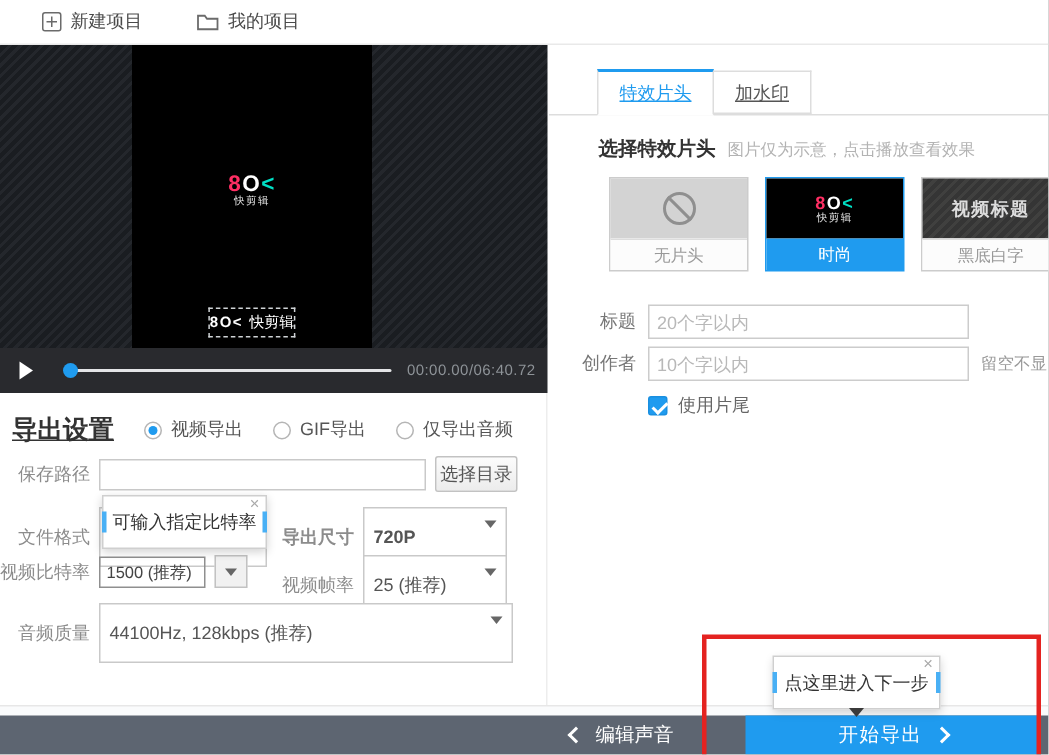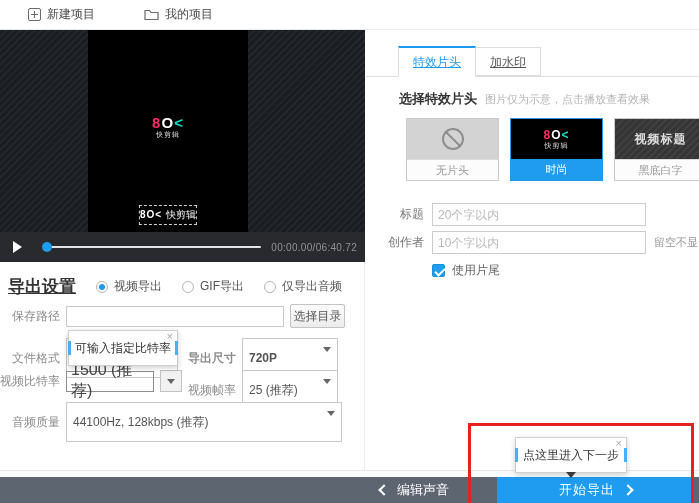--- a/index.html
+++ b/index.html
@@ -3,21 +3,21 @@
 <meta charset="utf-8">
 <style>
   * { box-sizing: border-box; margin: 0; padding: 0; }
   body { background: #888; }
   .app {
     position: relative; width: 699px; height: 503px; overflow: hidden;
     background: #fff; font-family: "Liberation Sans", sans-serif; color: #444;
   }
   
   .topbar { position: absolute; top: 0; left: 0; right: 0; height: 30px; background: #fff;
-    border-bottom: 1px solid #e9e9e9; display: flex; align-items: center; gap: 49px;
+    border-bottom: 1px solid #e9e9e9; display: flex; align-items: center; gap: 36px;
     padding-left: 28px; font-size: 12px; color: #4a4a4a; z-index: 3; }
   .topbar-item { display: flex; align-items: center; gap: 6px; cursor: pointer; }
   .icon-plus-square { width: 13px; height: 13px; border: 1px solid #6b6b6b; border-radius: 2px; position: relative; }
   .icon-plus-square::before, .icon-plus-square::after { content: ""; position: absolute; background: #6b6b6b; }
   .icon-plus-square::before { left: 2px; right: 2px; top: 5px; height: 1px; }
   .icon-plus-square::after { top: 2px; bottom: 2px; left: 5px; width: 1px; }
   
   .stage { position: absolute; top: 30px; left: 0; width: 365px; height: 202px;
     background: repeating-linear-gradient(315deg, #24272c 0 2px, #1a1d21 2px 5px); }
   .portrait { position: absolute; left: 88px; top: 0; width: 160px; height: 202px; background: #000; }
@@ -45,21 +45,21 @@
   .radio { display: flex; align-items: center; gap: 6px; font-size: 12px; color: #555; margin-left: 20px; cursor: pointer; }
   .radio-dot { width: 12px; height: 12px; border: 1px solid #b5b5b5; border-radius: 50%; background: #fff; position: relative; flex: none; }
   .radio.checked .radio-dot::after { content: ""; position: absolute; left: 2px; top: 2px; width: 6px; height: 6px; border-radius: 50%; background: #1f9bef; }
   .text-input { width: 218px; height: 21px; border: 1px solid #c9c9c9; font-size: 12px; padding: 0 4px; color: #555; font-family: inherit; }
   .btn-dir { margin-left: 6px; width: 55px; height: 24px; background: linear-gradient(#fcfcfc, #ececec);
     border: 1px solid #c2c2c2; border-radius: 2px; font-size: 12px; color: #555; cursor: pointer; font-family: inherit; }
   .dd { height: 40px; border: 1px solid #c9c9c9; background: #fff; display: flex; align-items: center;
     font-size: 12px; color: #555; padding: 0 20px 0 6px; position: relative; cursor: pointer; }
   .dd .caret { position: absolute; right: 6px; top: 8px; width: 0; height: 0;
     border-left: 4px solid transparent; border-right: 4px solid transparent; border-top: 5px solid #666; }
-  .combo-input { width: 88px; height: 21px; border: 1px solid #8f8f8f; font-size: 16px; padding: 0 4px; color: #444; display: flex; align-items: center; }
+  .combo-input { width: 71px; height: 21px; border: 1px solid #8f8f8f; font-size: 11px; padding: 0 4px; color: #444; display: flex; align-items: center; }
   .caret-btn { margin-left: 6px; width: 22px; height: 22px; border: 1px solid #c2c2c2; background: #f1f1f1;
     display: flex; align-items: center; justify-content: center; cursor: pointer; }
   .caret-btn .caret { width: 0; height: 0; border-left: 4px solid transparent; border-right: 4px solid transparent; border-top: 5px solid #666; }
   
   .bubble { position: absolute; background: #fff; border: 1px solid #cfcfcf; box-shadow: 0 2px 6px rgba(0,0,0,.18);
     display: flex; align-items: center; justify-content: center; font-size: 12px; color: #333; z-index: 9; }
   .bubble::before, .bubble::after { content: ""; position: absolute; top: 10px; width: 3px; height: 14px; background: #49b0f5; }
   .bubble::before { left: -1px; } .bubble::after { right: -1px; }
   .tip-close { position: absolute; top: 0px; right: 4px; font-size: 11px; color: #a9a9a9; line-height: 11px; cursor: pointer; }
   .notch { position: absolute; bottom: -6px; left: 50%; transform: translateX(-50%); width: 0; height: 0;

